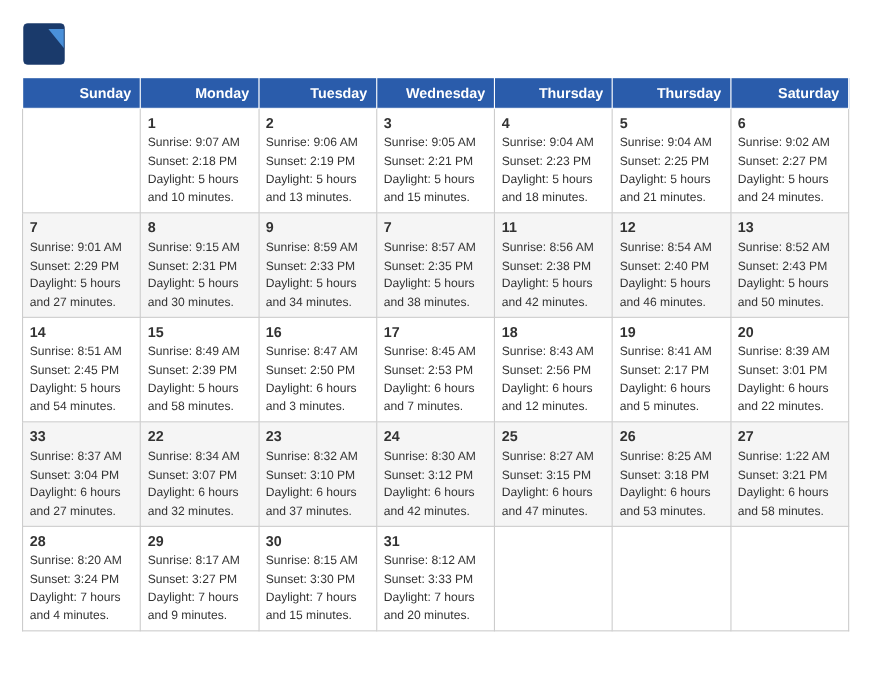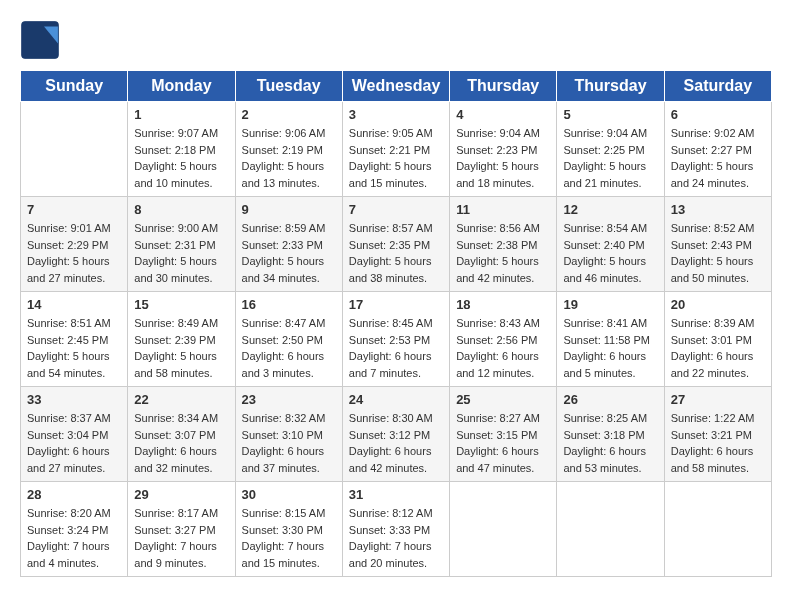--- a/index.html
+++ b/index.html
@@ -46,24 +46,24 @@
       font-size: 16px;
       color: #444;
     }
     .calendar {
       width: 100%;
       border-collapse: collapse;
     }
     .calendar th {
       background: #2a5cab;
       color: #fff;
-      font-size: 16px;
+      font-size: 13px;
       font-weight: bold;
       padding: 6px 8px;
-      text-align: center;
+      text-align: right;
       border: 1px solid #fff;
     }
     .calendar td {
       border: 1px solid #ccc;
       vertical-align: top;
       padding: 5px 6px;
       font-size: 11px;
       color: #333;
       width: 14.28%;
       min-height: 90px;
@@ -164,21 +164,21 @@
       <tr>
         <td>
           <span class="day-num">7</span>
           <div class="cell-content">Sunrise: 9:01 AM</div>
           <div class="cell-content">Sunset: 2:29 PM</div>
           <div class="cell-content">Daylight: 5 hours</div>
           <div class="cell-content">and 27 minutes.</div>
         </td>
         <td>
           <span class="day-num">8</span>
-          <div class="cell-content">Sunrise: 9:00 AM</div>
+          <div class="cell-content">Sunrise: 9:15 AM</div>
           <div class="cell-content">Sunset: 2:31 PM</div>
           <div class="cell-content">Daylight: 5 hours</div>
           <div class="cell-content">and 30 minutes.</div>
         </td>
         <td>
           <span class="day-num">9</span>
           <div class="cell-content">Sunrise: 8:59 AM</div>
           <div class="cell-content">Sunset: 2:33 PM</div>
           <div class="cell-content">Daylight: 5 hours</div>
           <div class="cell-content">and 34 minutes.</div>
@@ -244,21 +244,21 @@
         <td>
           <span class="day-num">18</span>
           <div class="cell-content">Sunrise: 8:43 AM</div>
           <div class="cell-content">Sunset: 2:56 PM</div>
           <div class="cell-content">Daylight: 6 hours</div>
           <div class="cell-content">and 12 minutes.</div>
         </td>
         <td>
           <span class="day-num">19</span>
           <div class="cell-content">Sunrise: 8:41 AM</div>
-          <div class="cell-content">Sunset: 11:58 PM</div>
+          <div class="cell-content">Sunset: 2:17 PM</div>
           <div class="cell-content">Daylight: 6 hours</div>
           <div class="cell-content">and 5 minutes.</div>
         </td>
         <td>
           <span class="day-num">20</span>
           <div class="cell-content">Sunrise: 8:39 AM</div>
           <div class="cell-content">Sunset: 3:01 PM</div>
           <div class="cell-content">Daylight: 6 hours</div>
           <div class="cell-content">and 22 minutes.</div>
         </td>

